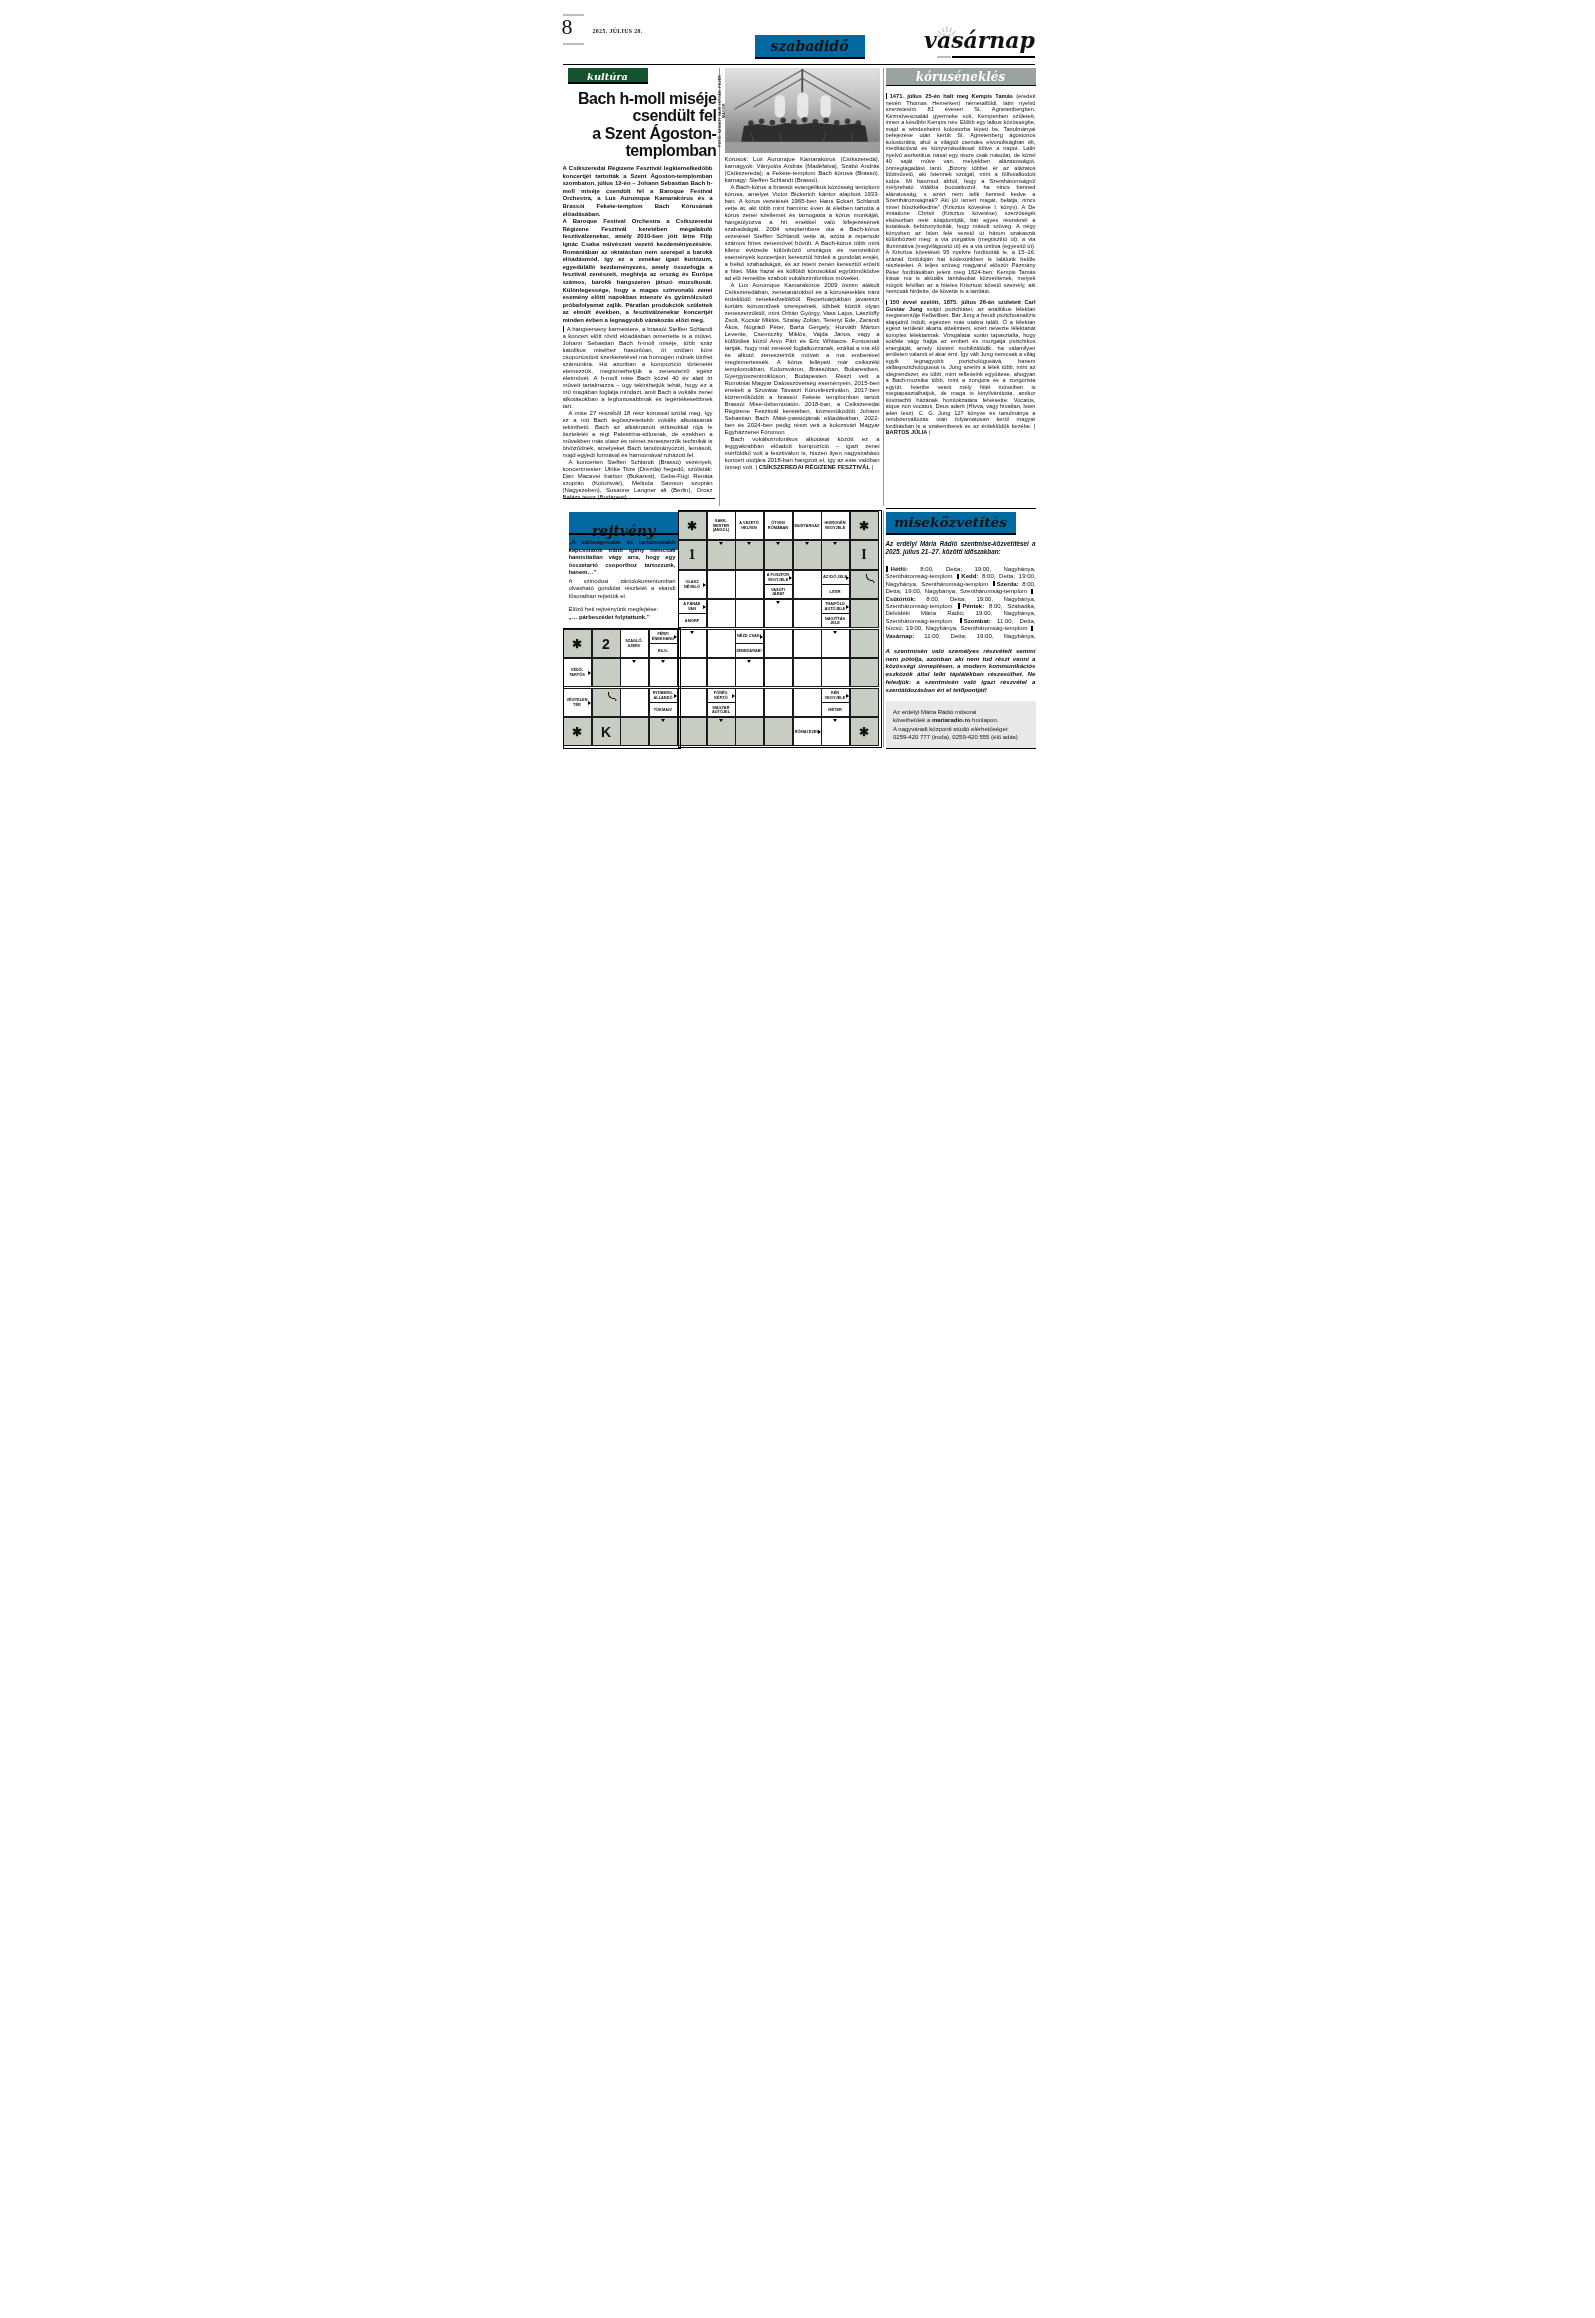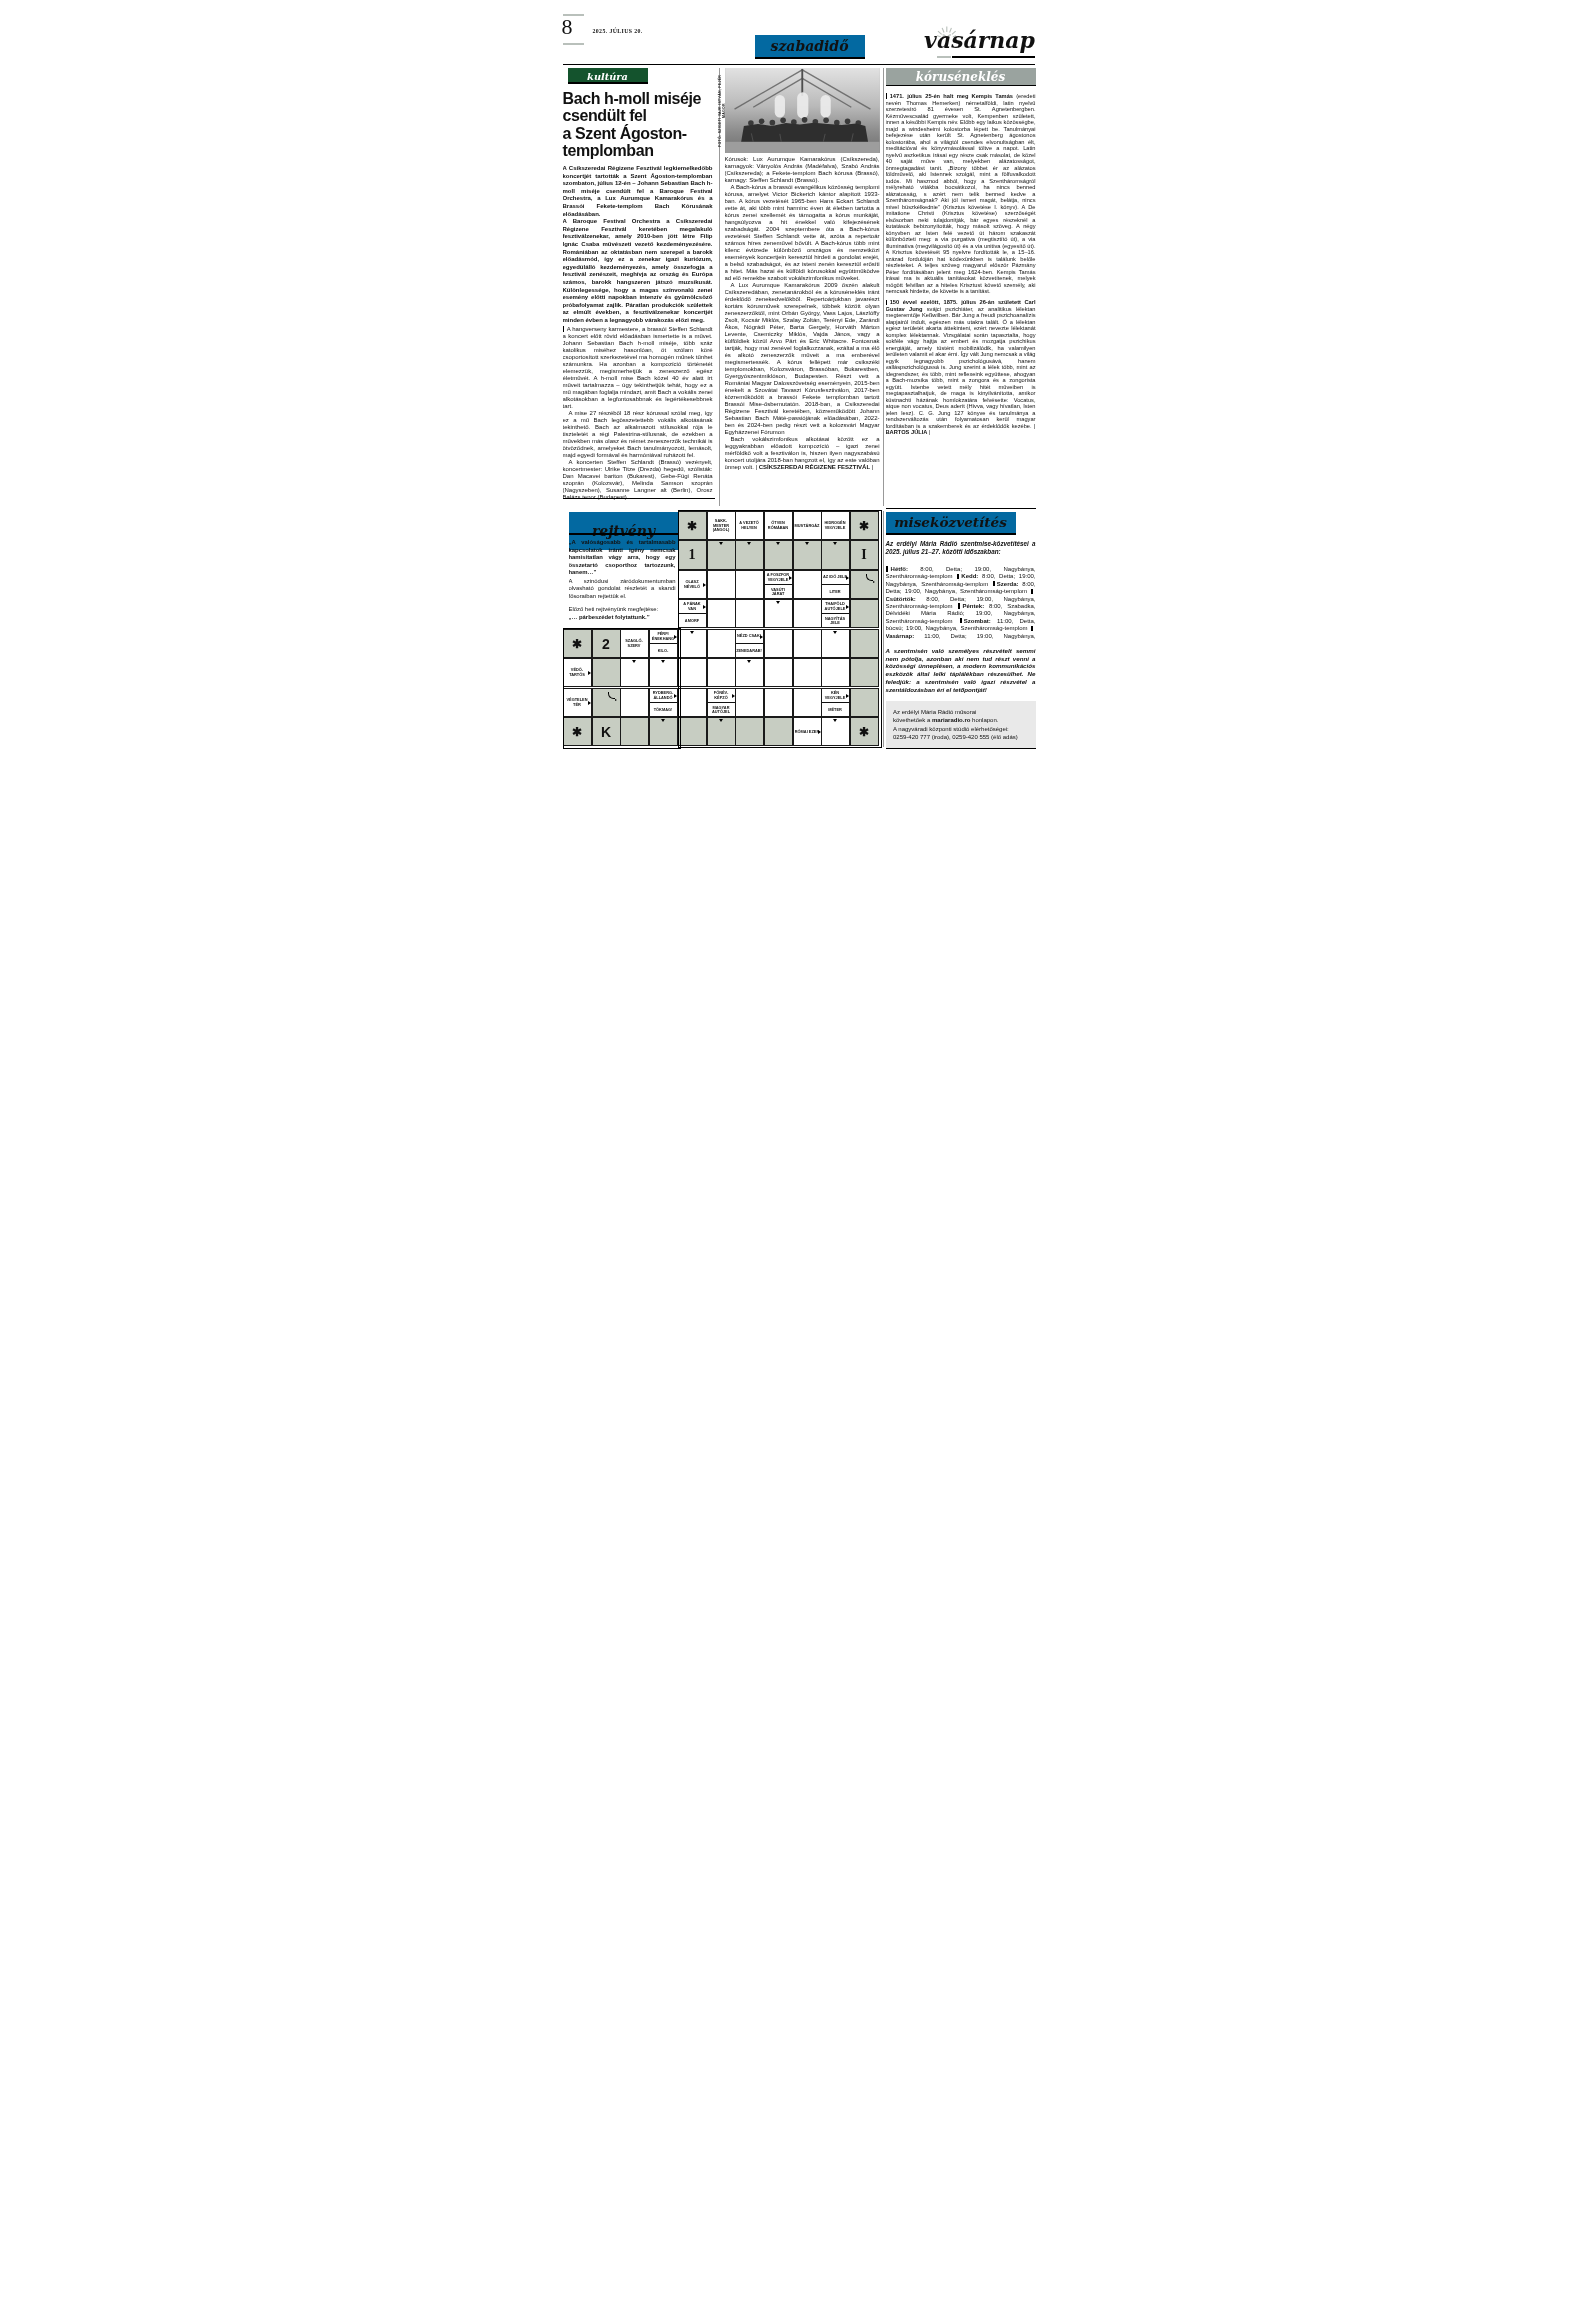--- a/index.html
+++ b/index.html
@@ -109,21 +109,21 @@
 
   <div class="abs vrule" style="left:187px;top:68px;height:438px;"></div>
   <div class="abs vrule" style="left:351px;top:68px;height:438px;"></div>
   <div class="abs vrule" style="left:351px;top:511px;height:236px;"></div>
 
   <div class="abs tagbox" style="left:36px;top:68px;width:80px;height:14px;">
     <span class="t ser-it">kultúra</span>
   </div>
   <div class="abs tag-under" style="left:36px;top:82px;width:80px;"></div>
 
-  <div class="abs" id="headline" style="left:31px;top:90px;width:154px;">Bach h-moll miséje
+  <div class="abs" id="headline" style="left:31px;top:90px;width:154px;text-align:right;">Bach h-moll miséje
 csendült fel
 a Szent Ágoston-
 templomban</div>
 
   <div class="abs lead" style="left:31px;top:165px;width:150px;height:159px;overflow:hidden;">
     <p>A Csíkszeredai Régizene Fesztivál legkiemelkedőbb koncertjét tartották a Szent Ágoston-templomban szombaton, július 12-én – Johann Sebastian Bach h-moll miséje csendült fel a Baroque Festival Orchestra, a Lux Aurumque Kamarakórus és a Brassói Fekete-templom Bach Kórusának előadásában.</p>
     <p>A Baroque Festival Orchestra a Csíkszeredai Régizene Fesztivál keretében megalakuló fesztiválzenekar, amely 2010-ben jött létre Filip Ignác Csaba művészeti vezető kezdeményezésére. Romániában az oktatásban nem szerepel a barokk előadásmód, így ez a zenekar igazi kuriózum, egyedülálló kezdeményezés, amely összefogja a fesztivál zenészeit, meghívja az ország és Európa számos, barokk hangszeren játszó muzsikusát. Különlegessége, hogy a magas színvonalú zenei esemény előtti napokban intenzív és gyümölcsöző próbafolyamat zajlik. Páratlan produkciók születtek az elmúlt években, a fesztiválzenekar koncertjét minden évben a legnagyobb várakozás előzi meg.</p>
   </div>
 
   <div class="abs bodycol" style="left:31px;top:326px;width:150px;height:175px;overflow:hidden;">

